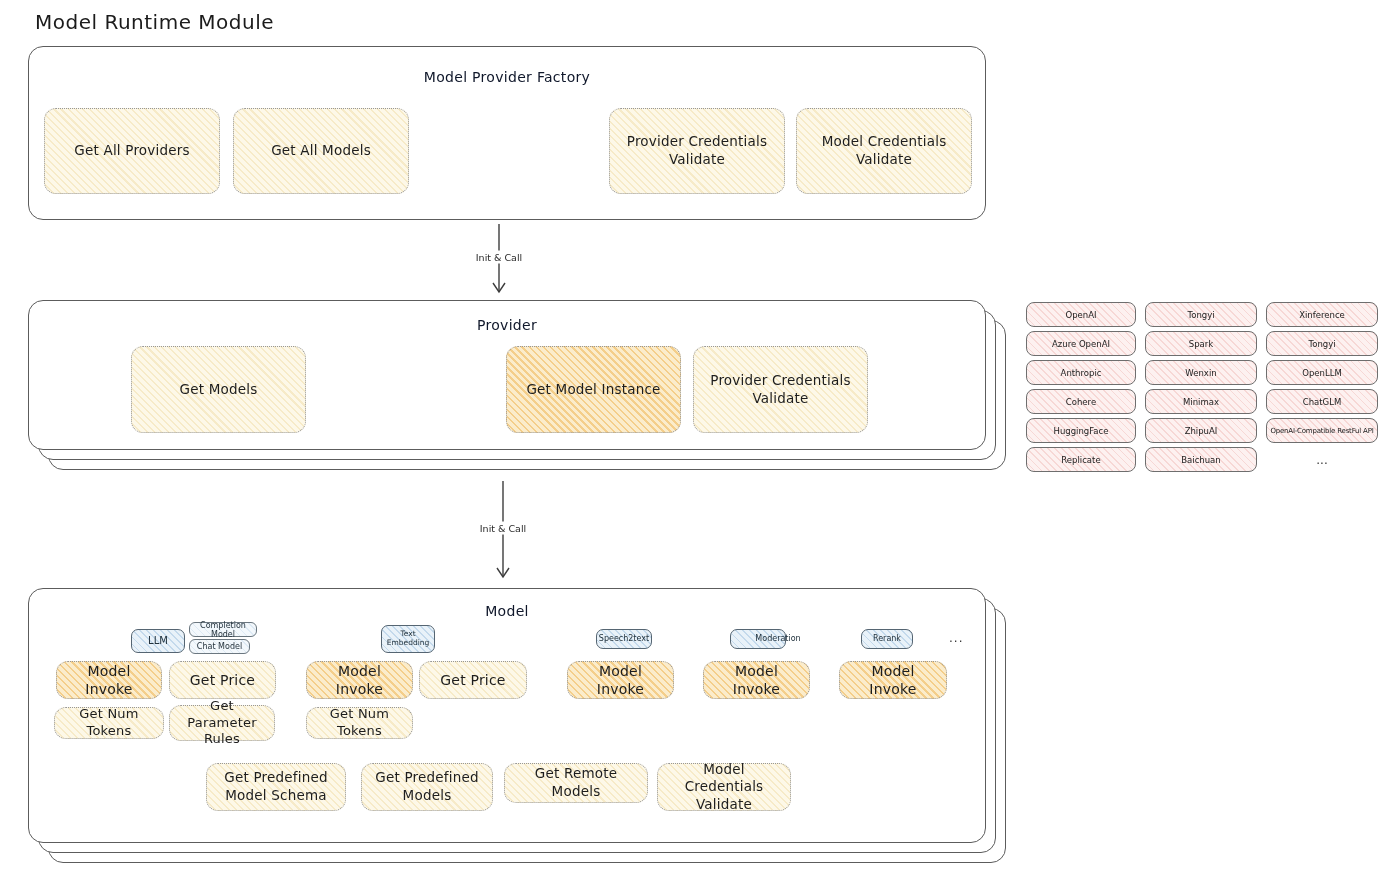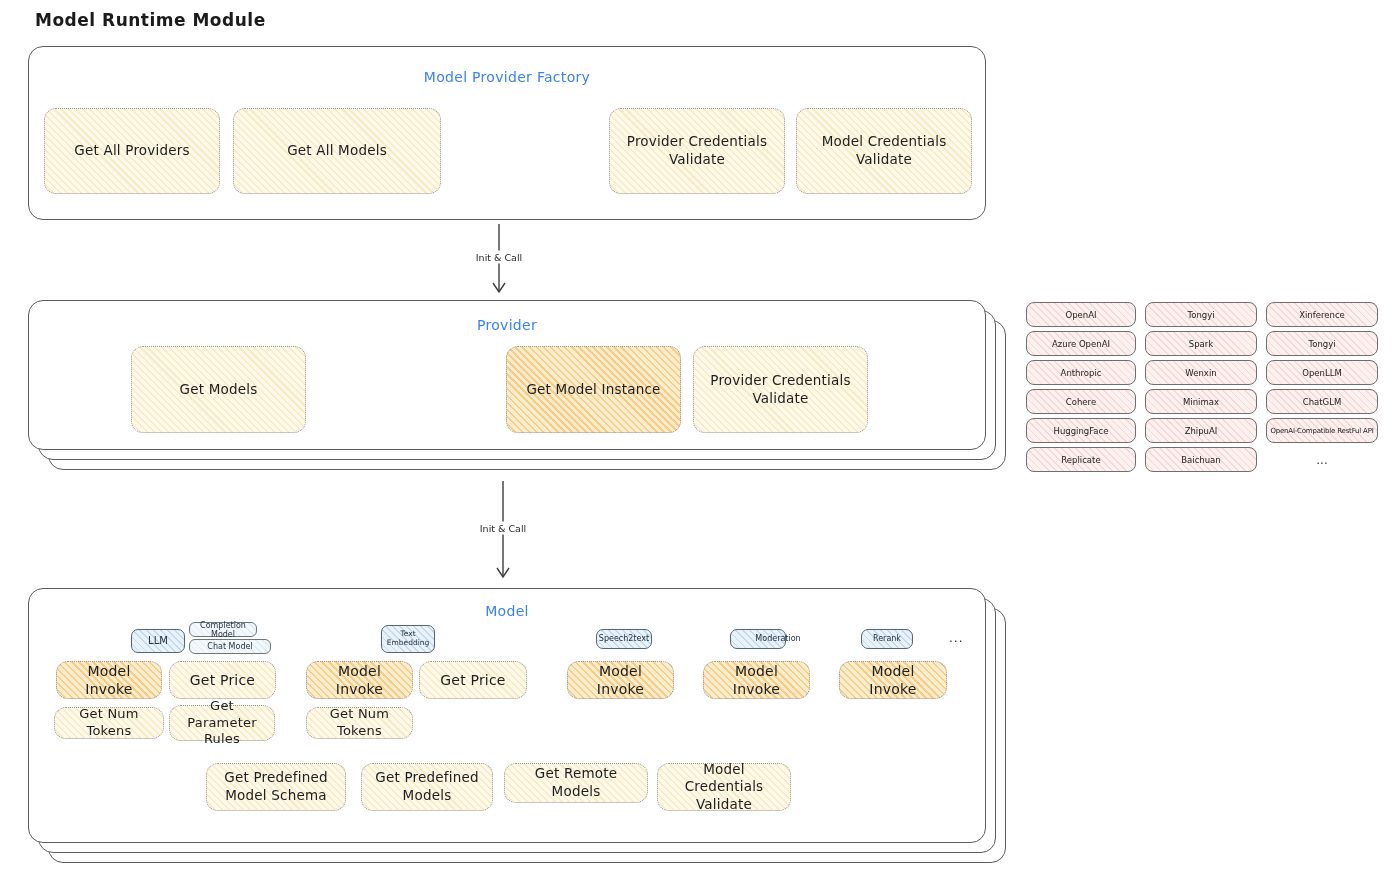--- a/index.html
+++ b/index.html
@@ -1,31 +1,31 @@
 <!DOCTYPE html>
 <html><head>
 <meta charset="utf-8">
 <style>
   html,body{margin:0;padding:0;background:#ffffff;}
   .canvas{
     position:relative;width:1393px;height:880px;background:#ffffff;
     font-family:"DejaVu Sans",sans-serif;color:#232323;overflow:hidden;
   }
   .page-title{
-    position:absolute;left:35px;top:10px;font-size:17px;font-weight:700;
+    position:absolute;left:35px;top:10px;font-size:20px;font-weight:400;
     letter-spacing:.5px;color:#1b1b1b;
   }
   
   .panel,.panel-shadow{
     position:absolute;background:#fff;border:1.4px solid #5c5c5c;border-radius:15px;
     box-sizing:border-box;
   }
   .panel-title{
     position:absolute;left:0;right:0;text-align:center;font-size:14px;
-    color:#3b82f6;letter-spacing:.3px;
+    color:#0f172a;letter-spacing:.3px;
   }
   
   .fbtn{
     position:absolute;border:1.4px dotted #979797;border-radius:12px;
     display:flex;align-items:center;justify-content:center;text-align:center;
     box-sizing:border-box;font-size:13.5px;line-height:1.3;padding:2px 8px;
     color:#1d1d1d;letter-spacing:.2px;
   }
   .cream{
     background-color:#fdf8e8;
@@ -76,21 +76,21 @@
 </head>
 <body>
 
 <div class="canvas">
 
   <div class="page-title">Model Runtime Module</div>
 
   <div class="panel" style="left:28px;top:46px;width:958px;height:174px;">
     <div class="panel-title" style="top:22px;">Model Provider Factory</div>
     <div class="fbtn cream" style="left:15px;top:61px;width:176px;height:86px;">Get All Providers</div>
-    <div class="fbtn cream" style="left:204px;top:61px;width:208px;height:86px;">Get All Models</div>
+    <div class="fbtn cream" style="left:204px;top:61px;width:176px;height:86px;">Get All Models</div>
     <div class="fbtn cream" style="left:580px;top:61px;width:176px;height:86px;">Provider Credentials Validate</div>
     <div class="fbtn cream" style="left:767px;top:61px;width:176px;height:86px;">Model Credentials Validate</div>
   </div>
 
   <div class="arrow" style="left:489px;top:224px;">
     <svg width="20" height="74" viewBox="0 0 20 74">
       <line x1="10" y1="0" x2="10" y2="68" stroke="#3d3d3d" stroke-width="1.4"></line>
       <polyline points="4,59 10,68 16,59" fill="none" stroke="#3d3d3d" stroke-width="1.4"></polyline>
     </svg>
     <div class="arrow-label" style="left:10px;top:33px;">Init &amp; Call</div>
@@ -134,21 +134,21 @@
     <div class="arrow-label" style="left:10px;top:47px;">Init &amp; Call</div>
   </div>
 
   <div class="panel-shadow" style="left:48px;top:608px;width:958px;height:255px;"></div>
   <div class="panel-shadow" style="left:38px;top:598px;width:958px;height:255px;"></div>
   <div class="panel" style="left:28px;top:588px;width:958px;height:255px;">
     <div class="panel-title" style="top:14px;">Model</div>
 
     <div class="btab" style="left:102px;top:40px;width:54px;height:24px;font-size:10px;">LLM</div>
     <div class="stab" style="left:160px;top:33px;width:68px;height:15px;">Completion Model</div>
-    <div class="stab" style="left:160px;top:50px;width:82px;height:15px;">Chat Model</div>
+    <div class="stab" style="left:160px;top:50px;width:61px;height:15px;">Chat Model</div>
     <div class="btab" style="left:352px;top:36px;width:54px;height:28px;font-size:7.5px;padding:1px 4px;">Text Embedding</div>
     <div class="btab" style="left:567px;top:40px;width:56px;height:20px;font-size:8px;">Speech2text</div>
     <div class="btab" style="left:701px;top:40px;width:56px;height:20px;font-size:8px;padding-left:40px;">Moderation</div>
     <div class="btab" style="left:832px;top:40px;width:52px;height:20px;font-size:8px;">Rerank</div>
     <div class="dots" style="left:920px;top:42px;">...</div>
 
     <div class="fbtn orange" style="left:27px;top:72px;width:106px;height:38px;font-size:14px;">Model Invoke</div>
     <div class="fbtn cream" style="left:140px;top:72px;width:107px;height:38px;font-size:14px;">Get Price</div>
     <div class="fbtn orange" style="left:277px;top:72px;width:107px;height:38px;font-size:14px;">Model Invoke</div>
     <div class="fbtn cream" style="left:390px;top:72px;width:108px;height:38px;font-size:14px;">Get Price</div>

